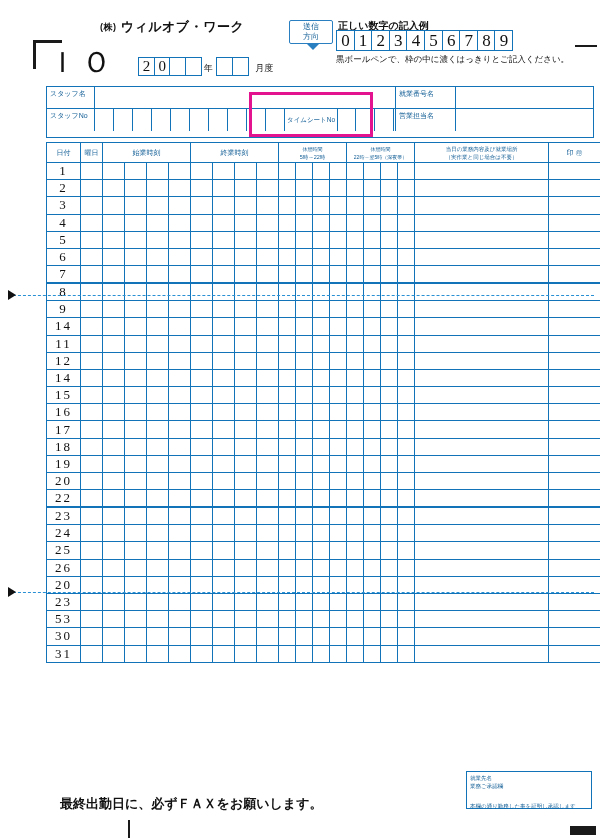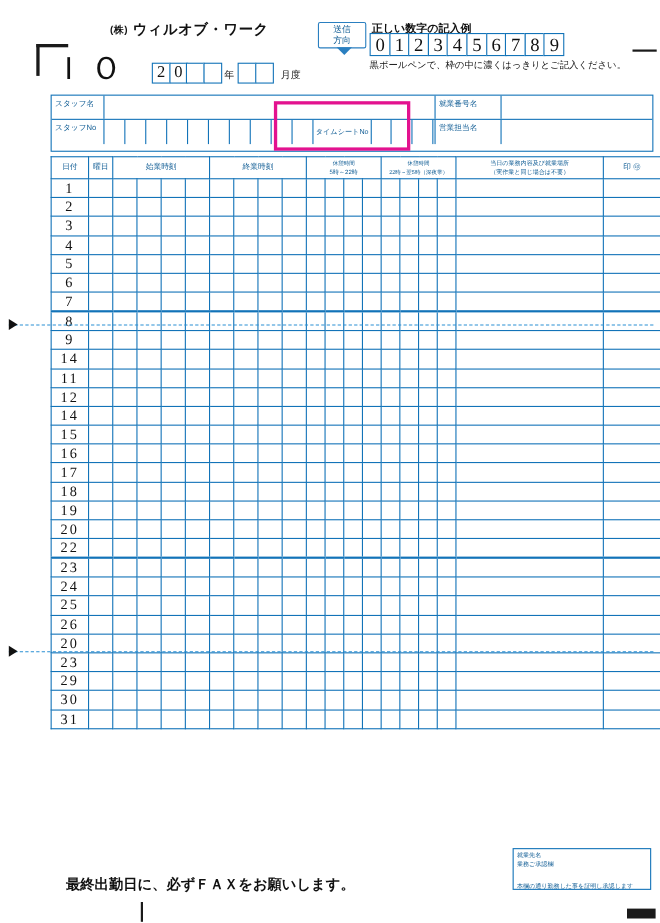--- a/index.html
+++ b/index.html
@@ -975,21 +975,21 @@
             <td class="blank"></td>
             <td class="blank"></td>
             <td class="blank"></td>
             <td class="blank"></td>
             <td class="blank"></td>
             <td class="blank"></td>
             <td class="blank"></td>
             <td class="blank"></td>
           </tr>
           <tr>
-            <td class="daynum">29</td>
+            <td class="daynum">53</td>
             <td class="blank"></td>
             <td class="blank"></td>
             <td class="blank"></td>
             <td class="blank"></td>
             <td class="blank"></td>
             <td class="blank"></td>
             <td class="blank"></td>
             <td class="blank"></td>
             <td class="blank"></td>
             <td class="blank"></td>

